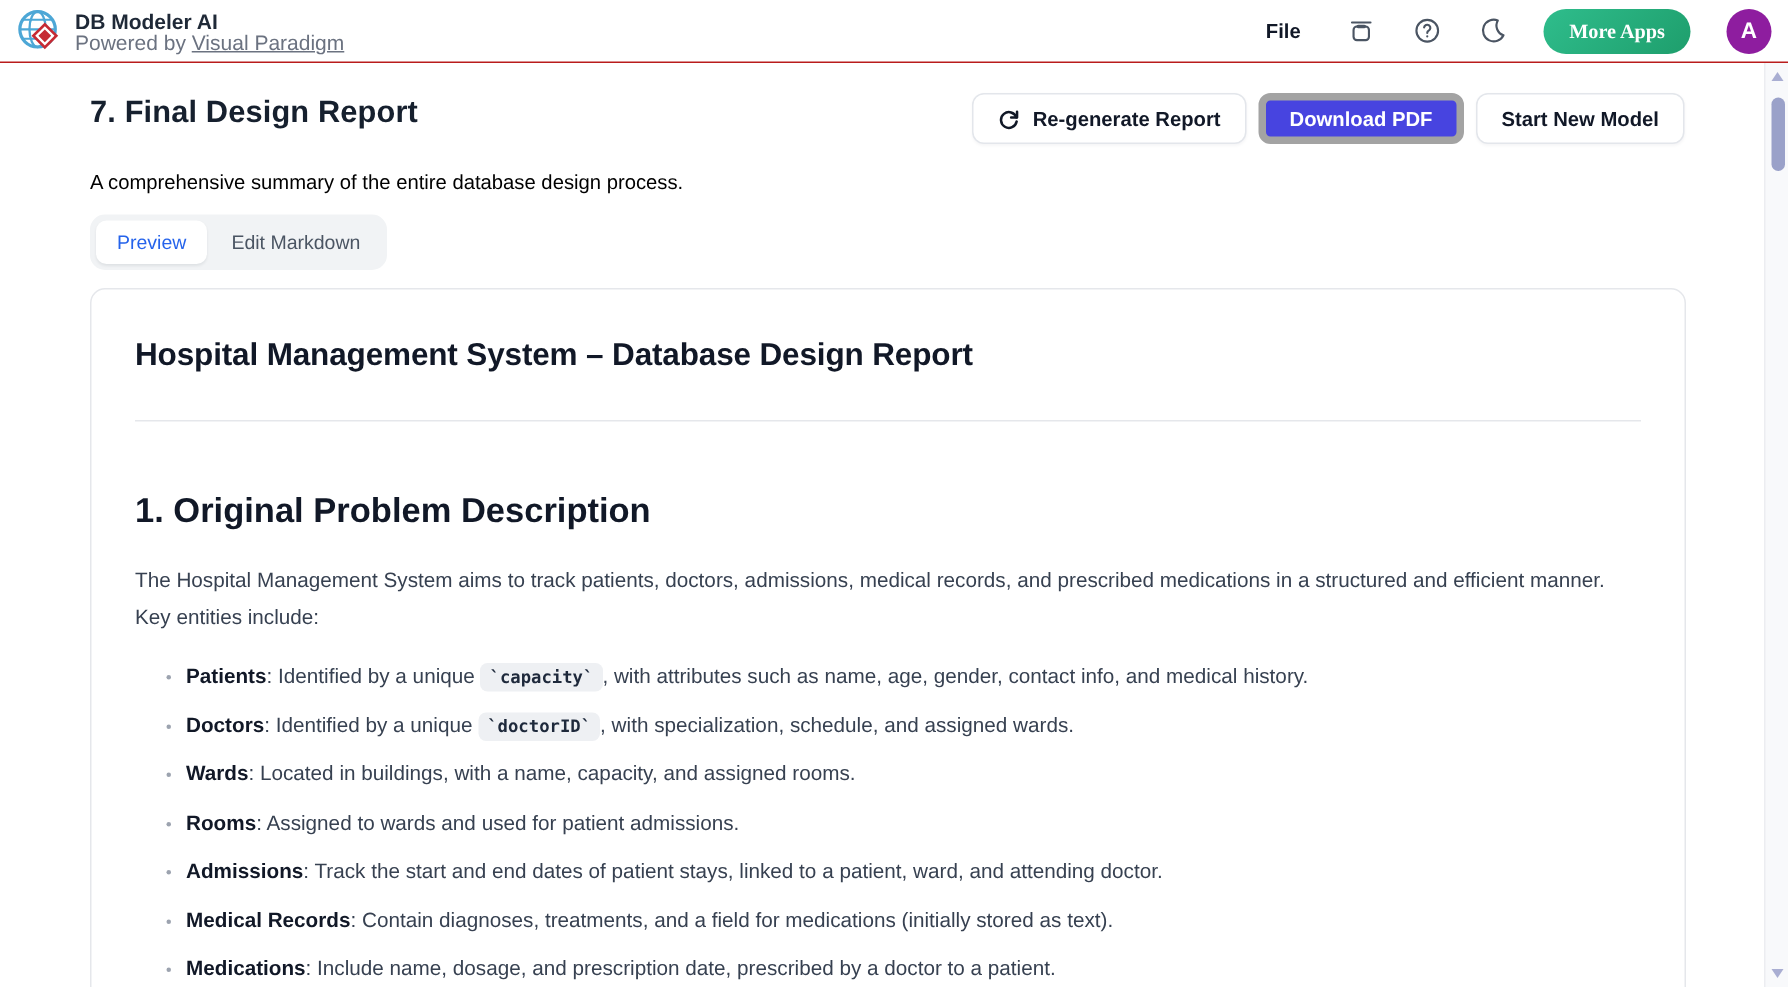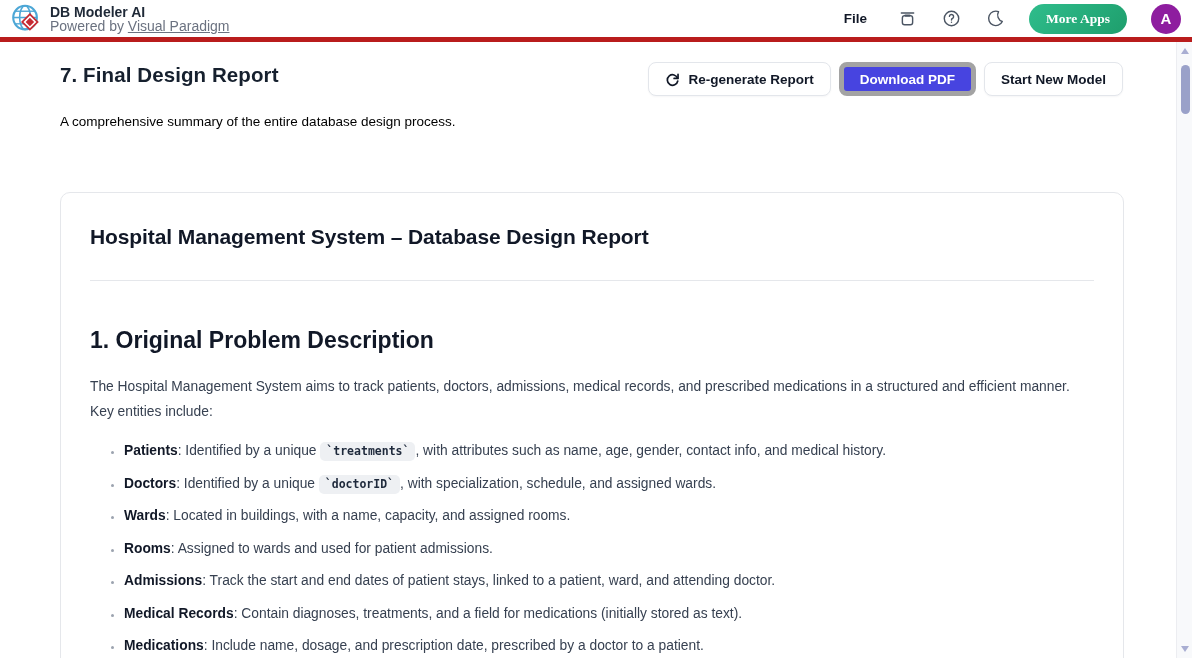--- a/index.html
+++ b/index.html
@@ -1,21 +1,21 @@
 <!DOCTYPE html>
 <html><head>
 <meta charset="utf-8">
 <style>
   * { margin:0; padding:0; box-sizing:border-box; }
   html,body { width:1192px; height:658px; overflow:hidden; background:#fff;
     font-family:"Liberation Sans", sans-serif; color:#374151; }
 
   
   .header { position:absolute; top:0; left:0; width:1192px; height:42px; background:#fff;
-    border-bottom:5px solid #b91c1c; display:flex; align-items:center; padding:0 11px; z-index:5; }
+    border-bottom:1px solid #b91c1c; display:flex; align-items:center; padding:0 11px; z-index:5; }
   .logo { width:31px; height:31px; margin-right:8px; flex:0 0 auto; }
   .app-title { font-size:14px; font-weight:700; color:#1f2937; line-height:16px; }
   .app-sub { font-size:14px; color:#6b7280; line-height:13px; }
   .app-sub a { color:#6b7280; text-decoration:underline; cursor:pointer; }
   .header-right { margin-left:auto; display:flex; align-items:center; gap:24px; }
   .menu-file { font-size:13.5px; font-weight:600; color:#111827; cursor:pointer; padding:4px 6px; }
   .hicon { width:20px; height:20px; display:flex; align-items:center; justify-content:center; cursor:pointer; }
   .hicon svg { stroke:#4b5563; fill:none; stroke-width:1.5; stroke-linecap:round; stroke-linejoin:round; }
   .btn-moreapps { border:none; cursor:pointer; color:#fff; font-weight:700; font-size:13.5px;
     padding:0 17px; height:30px; border-radius:16px; font-family:Liberation Serif, serif;
@@ -128,28 +128,32 @@
       <svg width="15" height="15" viewBox="0 0 16 16">
         <path d="M13.4 6.7a5.6 5.6 0 1 0 .2 2.9"></path>
         <polyline points="13.9,2.6 13.9,6.8 9.7,6.8"></polyline>
       </svg>
       <span>Re-generate Report</span>
     </button>
     <button class="btn btn-primary">Download PDF</button>
     <button class="btn btn-outline">Start New Model</button>
   </div>
 
+  <div class="tabs">
+    <div class="tab active">Preview</div>
+    <div class="tab">Edit Markdown</div>
+  </div>
 
   <div class="card report">
     <div class="report-title">Hospital Management System – Database Design Report</div>
     <hr>
     <div class="section-h">1. Original Problem Description</div>
     <p>The Hospital Management System aims to track patients, doctors, admissions, medical records, and prescribed medications in a structured and efficient manner. Key entities include:</p>
     <ul>
-      <li><strong>Patients</strong><span>: Identified by a unique </span><code>`treatments`</code><span>, with attributes such as name, age, gender, contact info, and medical history.</span></li>
+      <li><strong>Patients</strong><span>: Identified by a unique </span><code>`capacity`</code><span>, with attributes such as name, age, gender, contact info, and medical history.</span></li>
       <li><strong>Doctors</strong><span>: Identified by a unique </span><code>`doctorID`</code><span>, with specialization, schedule, and assigned wards.</span></li>
       <li><strong>Wards</strong><span>: Located in buildings, with a name, capacity, and assigned rooms.</span><span></span></li>
       <li><strong>Rooms</strong><span>: Assigned to wards and used for patient admissions.</span><span></span></li>
       <li><strong>Admissions</strong><span>: Track the start and end dates of patient stays, linked to a patient, ward, and attending doctor.</span><span></span></li>
       <li><strong>Medical Records</strong><span>: Contain diagnoses, treatments, and a field for medications (initially stored as text).</span><span></span></li>
       <li><strong>Medications</strong><span>: Include name, dosage, and prescription date, prescribed by a doctor to a patient.</span><span></span></li>
     </ul>
   </div>
 </div>
 

